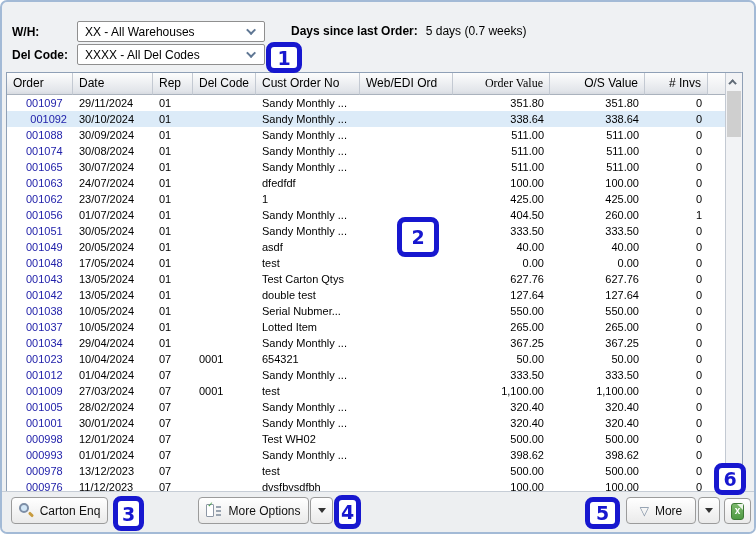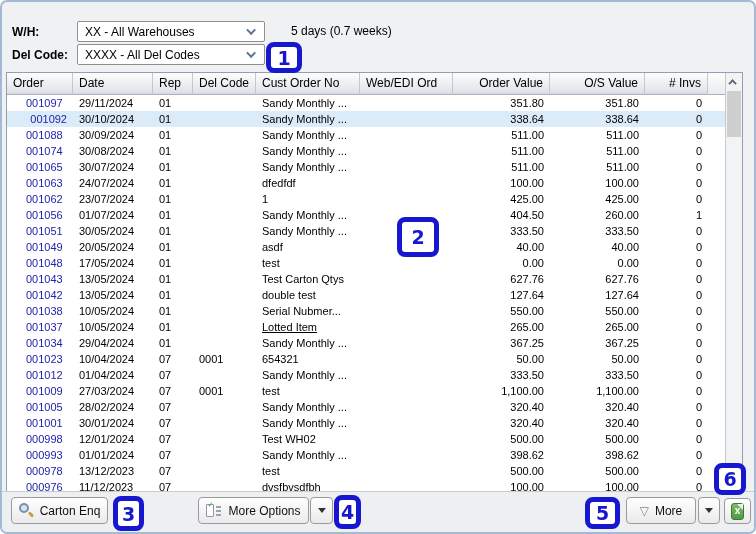--- a/index.html
+++ b/index.html
@@ -108,33 +108,34 @@
     <span class="chev"></span>
   </div>
 
   <div class="flabel" style="left:10px; top:46px;">Del Code:</div>
   <div class="combo" style="left:75px; top:42px;">
     <span>XXXX - All Del Codes</span>
     <span class="chev"></span>
   </div>
 
   <div class="stat" style="left:289px; top:22px;">
+    <span class="b">Days since last Order:</span>
     <span>5 days (0.7 weeks)</span>
   </div>
 
   <div class="table">
     <div class="cols">
       <div class="hrow" id="header-row">
           <div class="hcell" style="width: 66px;">Order</div>
           <div class="hcell" style="width: 80px;">Date</div>
           <div class="hcell" style="width: 40px;">Rep</div>
           <div class="hcell" style="width: 63px;">Del Code</div>
           <div class="hcell" style="width: 104px;">Cust Order No</div>
           <div class="hcell" style="width: 93px;">Web/EDI Ord</div>
-          <div class="hcell right" style="width: 97px;">Order Value</div>
+          <div class="hcell right" style="width: 97px; font-family: Liberation Serif, serif;">Order Value</div>
           <div class="hcell right" style="width: 95px;">O/S Value</div>
           <div class="hcell right" style="width: 63px;"># Invs</div>
           <div class="hcell fill"></div>
         </div>
       <div id="body-rows">
           <div class="trow">
             <div class="tcell c-order" style="width: 66px;">001097</div>
             <div class="tcell c-date" style="width: 80px;">29/11/2024</div>
             <div class="tcell c-rep" style="width: 40px;">01</div>
             <div class="tcell c-delcode" style="width: 63px;"></div>
@@ -285,21 +286,21 @@
             <div class="tcell c-webedi" style="width: 93px;"></div>
             <div class="tcell c-ordervalue right" style="width: 97px;">550.00</div>
             <div class="tcell c-osvalue right" style="width: 95px;">550.00</div>
             <div class="tcell c-invs right" style="width: 63px;">0</div>
           </div>
           <div class="trow">
             <div class="tcell c-order" style="width: 66px;">001037</div>
             <div class="tcell c-date" style="width: 80px;">10/05/2024</div>
             <div class="tcell c-rep" style="width: 40px;">01</div>
             <div class="tcell c-delcode" style="width: 63px;"></div>
-            <div class="tcell c-custorder" style="width: 104px; text-decoration: underline;">Lotted Item</div>
+            <div class="tcell c-custorder" style="width: 104px;">Lotted Item</div>
             <div class="tcell c-webedi" style="width: 93px;"></div>
             <div class="tcell c-ordervalue right" style="width: 97px;">265.00</div>
             <div class="tcell c-osvalue right" style="width: 95px;">265.00</div>
             <div class="tcell c-invs right" style="width: 63px;">0</div>
           </div>
           <div class="trow">
             <div class="tcell c-order" style="width: 66px;">001034</div>
             <div class="tcell c-date" style="width: 80px;">29/04/2024</div>
             <div class="tcell c-rep" style="width: 40px;">01</div>
             <div class="tcell c-delcode" style="width: 63px;"></div>

